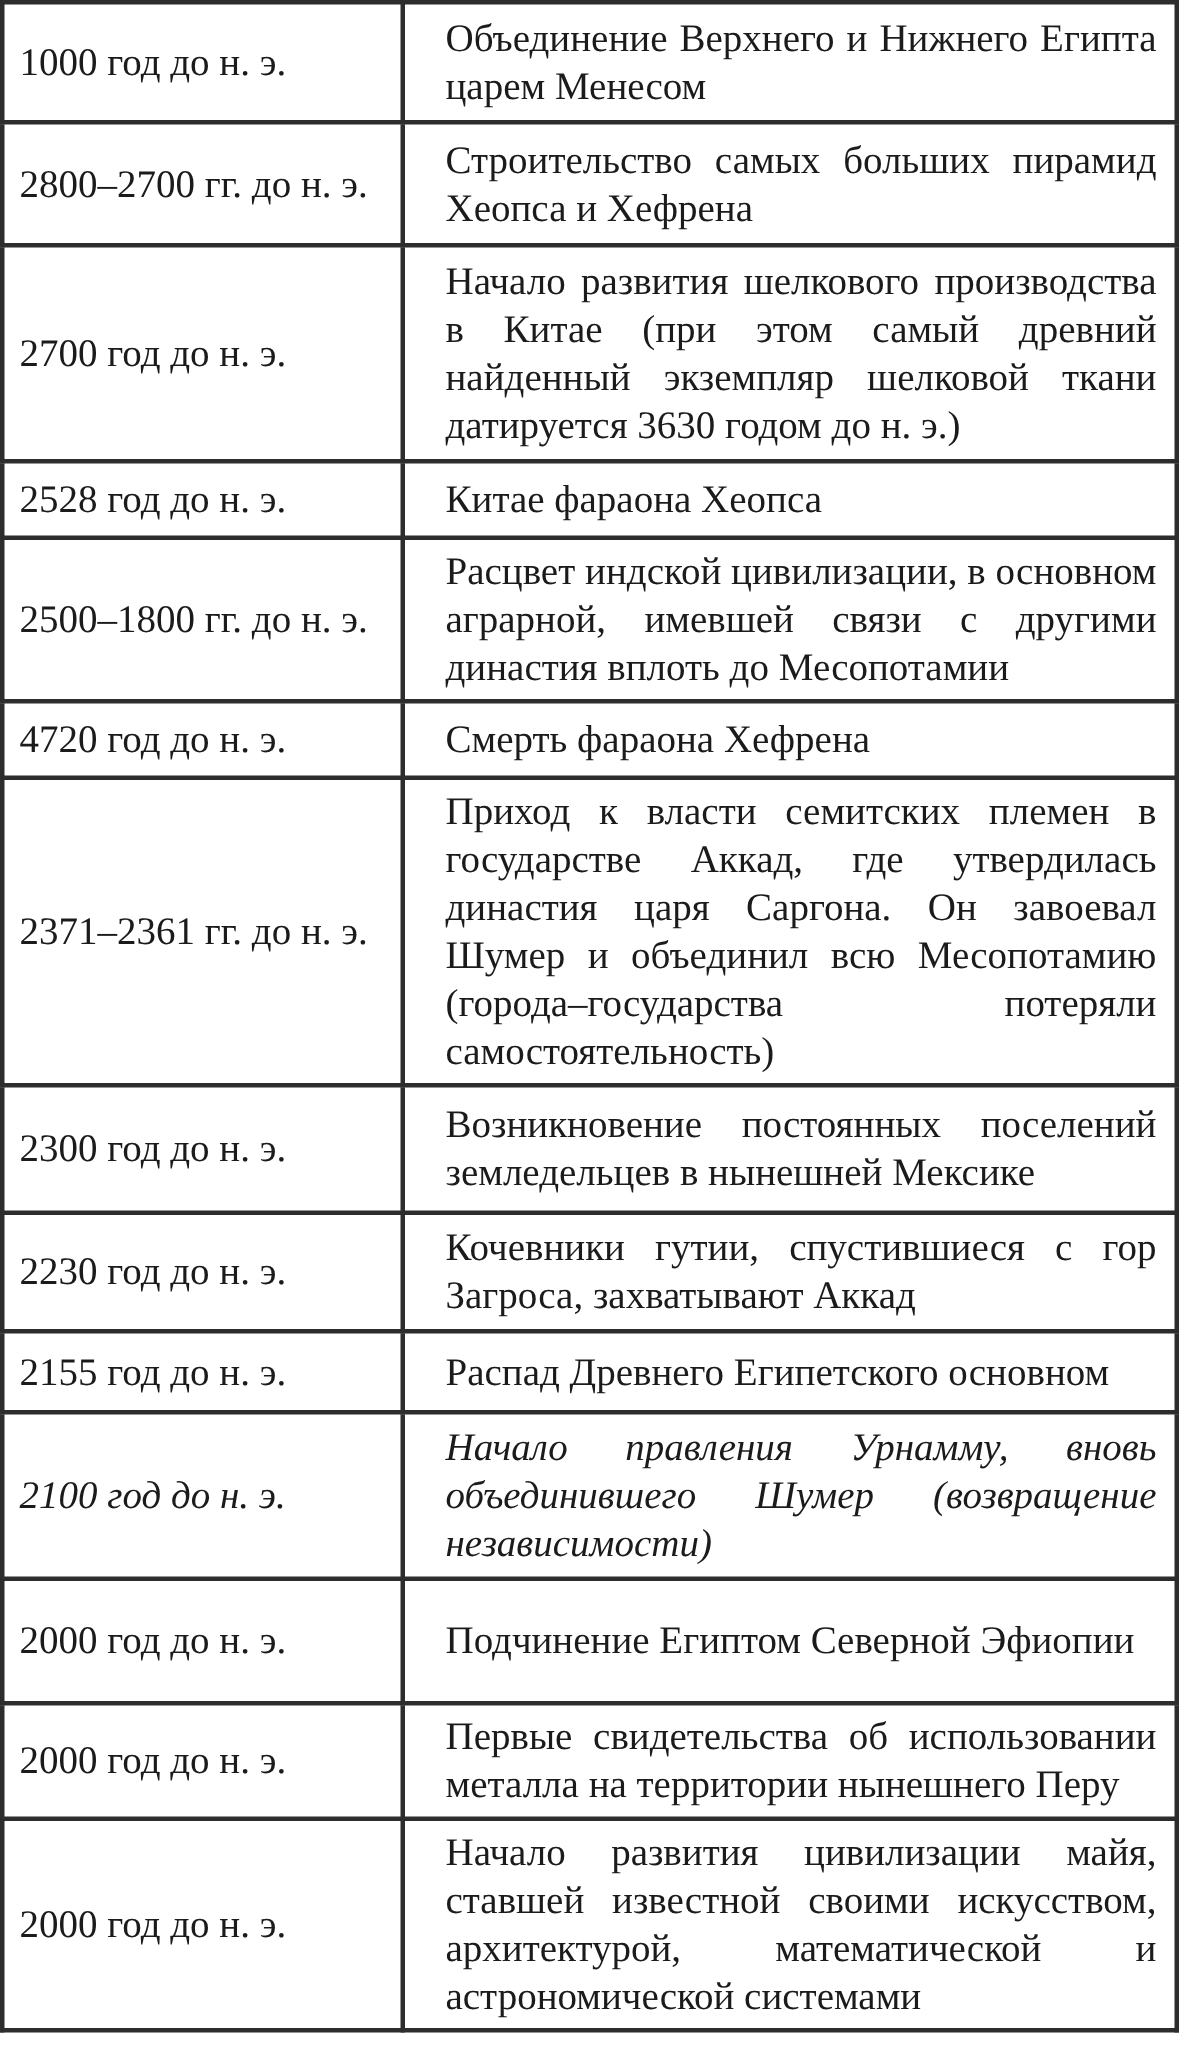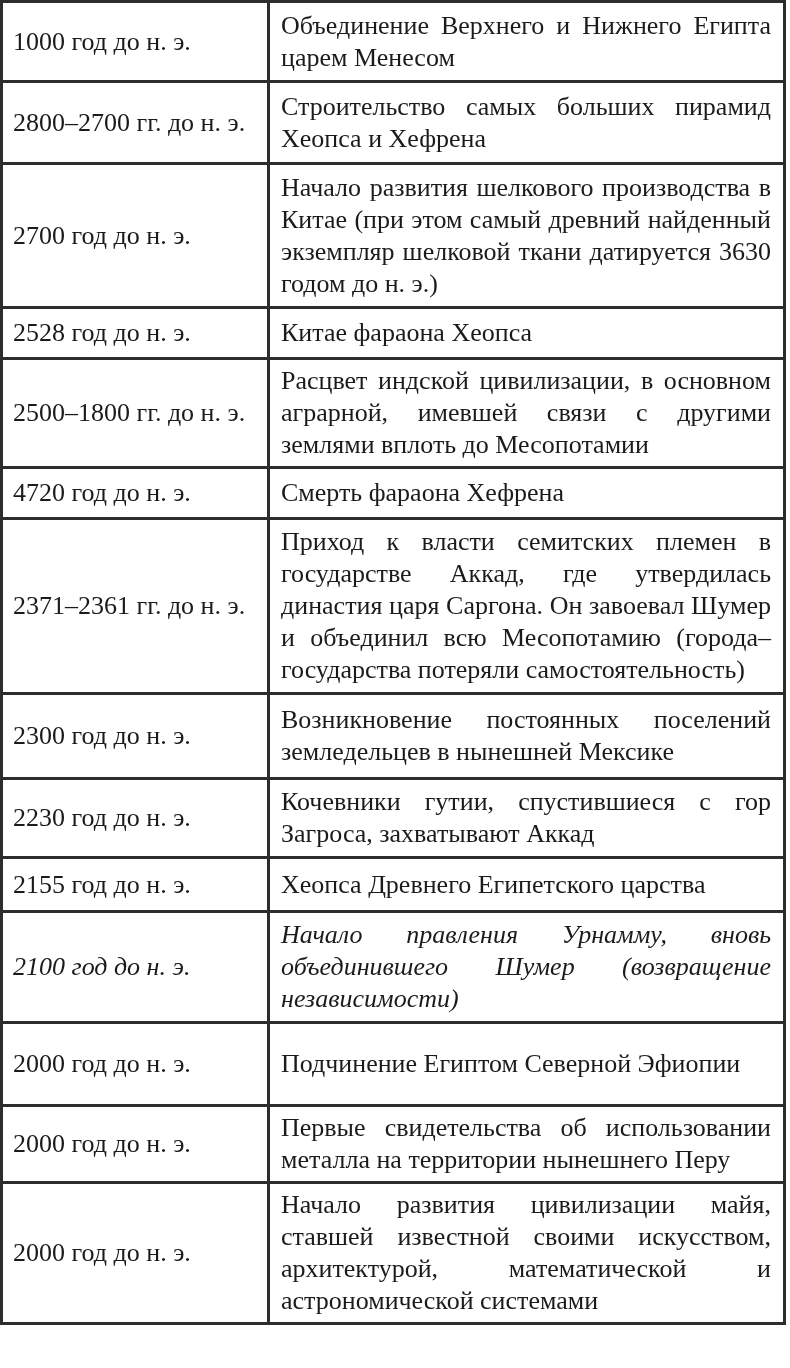--- a/index.html
+++ b/index.html
@@ -29,21 +29,21 @@
     vertical-align: middle;
     font-size: 26px;
     line-height: 32px;
   }
   td.date-cell {
     padding: 5px 6px 5px 10px;
     white-space: nowrap;
     overflow: hidden;
   }
   td.event-cell {
-    padding: 5px 12px 5px 11px;
+    padding: 5px 12px 5px 27px;
     text-align: justify;
     hyphens: auto;
     -webkit-hyphens: auto;
   }
   
   tr:nth-child(1)  td { height: 67px; }
   tr:nth-child(2)  td { height: 69px; }
   tr:nth-child(3)  td { height: 131px; }
   tr:nth-child(4)  td { height: 38px; }
   tr:nth-child(5)  td { height: 96px; }
@@ -81,41 +81,41 @@
       <tr>
         <td class="date-cell">2700 год до н. э.</td>
         <td class="event-cell">Начало развития шелкового производства в Китае (при этом самый древний найденный экземпляр шелковой ткани датируется 3630 годом до н. э.)</td>
       </tr>
       <tr>
         <td class="date-cell">2528 год до н. э.</td>
         <td class="event-cell">Китае фараона Хеопса</td>
       </tr>
       <tr>
         <td class="date-cell">2500–1800 гг. до н. э.</td>
-        <td class="event-cell">Расцвет индской цивилизации, в основном аграрной, имевшей связи с другими землями вплоть до Месопотамии</td>
+        <td class="event-cell">Расцвет индской цивилизации, в основном аграрной, имевшей связи с другими династия вплоть до Месопотамии</td>
       </tr>
       <tr>
         <td class="date-cell">4720 год до н. э.</td>
         <td class="event-cell">Смерть фараона Хефрена</td>
       </tr>
       <tr>
         <td class="date-cell">2371–2361 гг. до н. э.</td>
         <td class="event-cell">Приход к власти семитских племен в государстве Аккад, где утвердилась династия царя Саргона. Он завоевал Шумер и объединил всю Месопотамию (города–государства потеряли самостоятельность)</td>
       </tr>
       <tr>
         <td class="date-cell">2300 год до н. э.</td>
         <td class="event-cell">Возникновение постоянных поселений земледельцев в нынешней Мексике</td>
       </tr>
       <tr>
         <td class="date-cell">2230 год до н. э.</td>
         <td class="event-cell">Кочевники гутии, спустившиеся с гор Загроса, захватывают Аккад</td>
       </tr>
       <tr>
         <td class="date-cell">2155 год до н. э.</td>
-        <td class="event-cell">Хеопса Древнего Египетского царства</td>
+        <td class="event-cell">Распад Древнего Египетского основном</td>
       </tr>
       <tr>
         <td class="date-cell">2100 год до н. э.</td>
         <td class="event-cell">Начало правления Урнамму, вновь объединившего Шумер (возвращение независимости)</td>
       </tr>
       <tr>
         <td class="date-cell">2000 год до н. э.</td>
         <td class="event-cell">Подчинение Египтом Северной Эфиопии</td>
       </tr>
       <tr>

